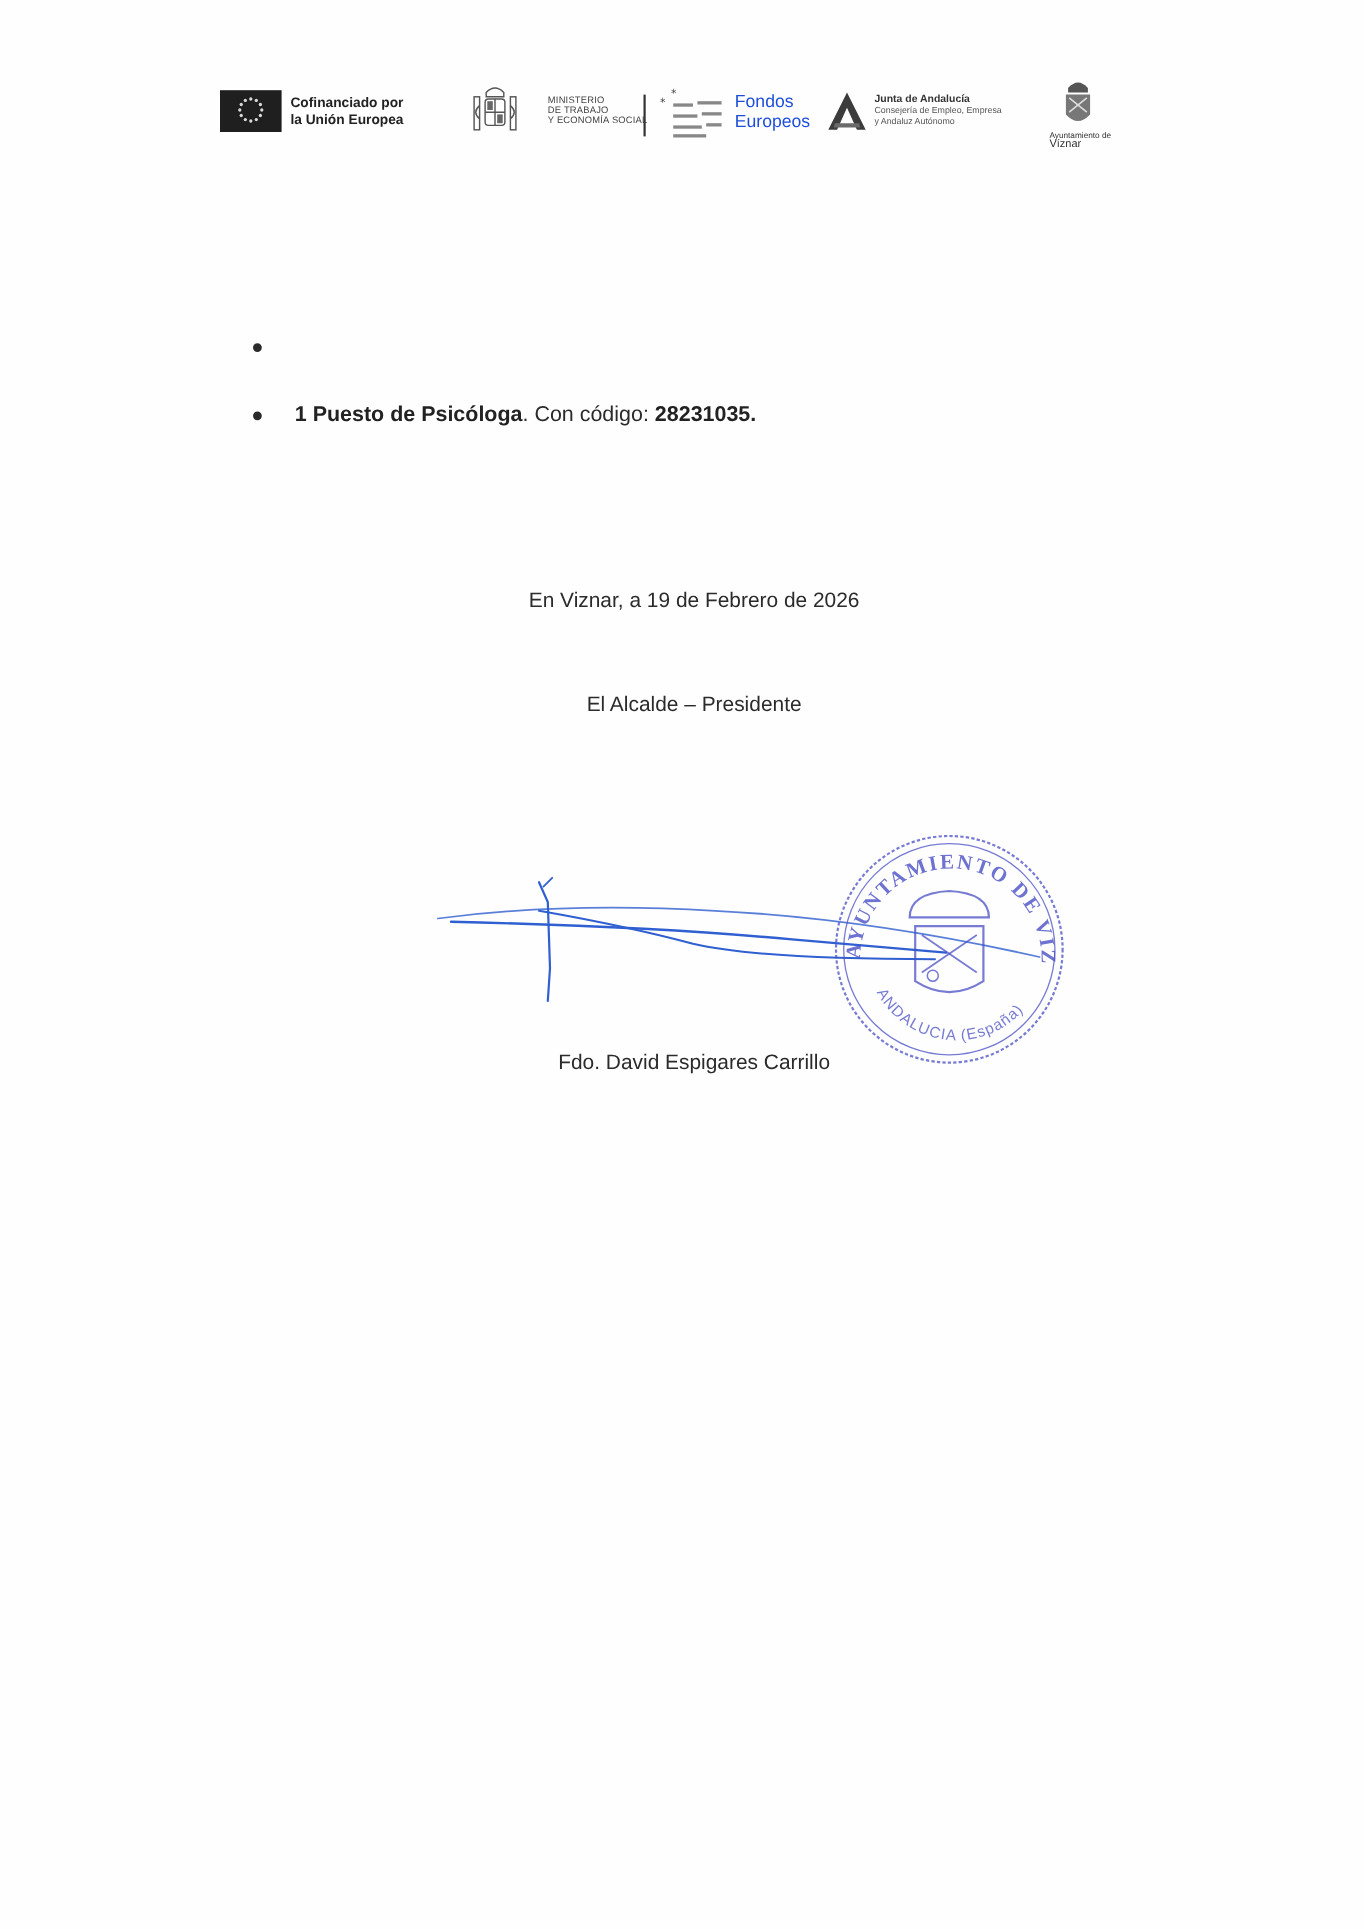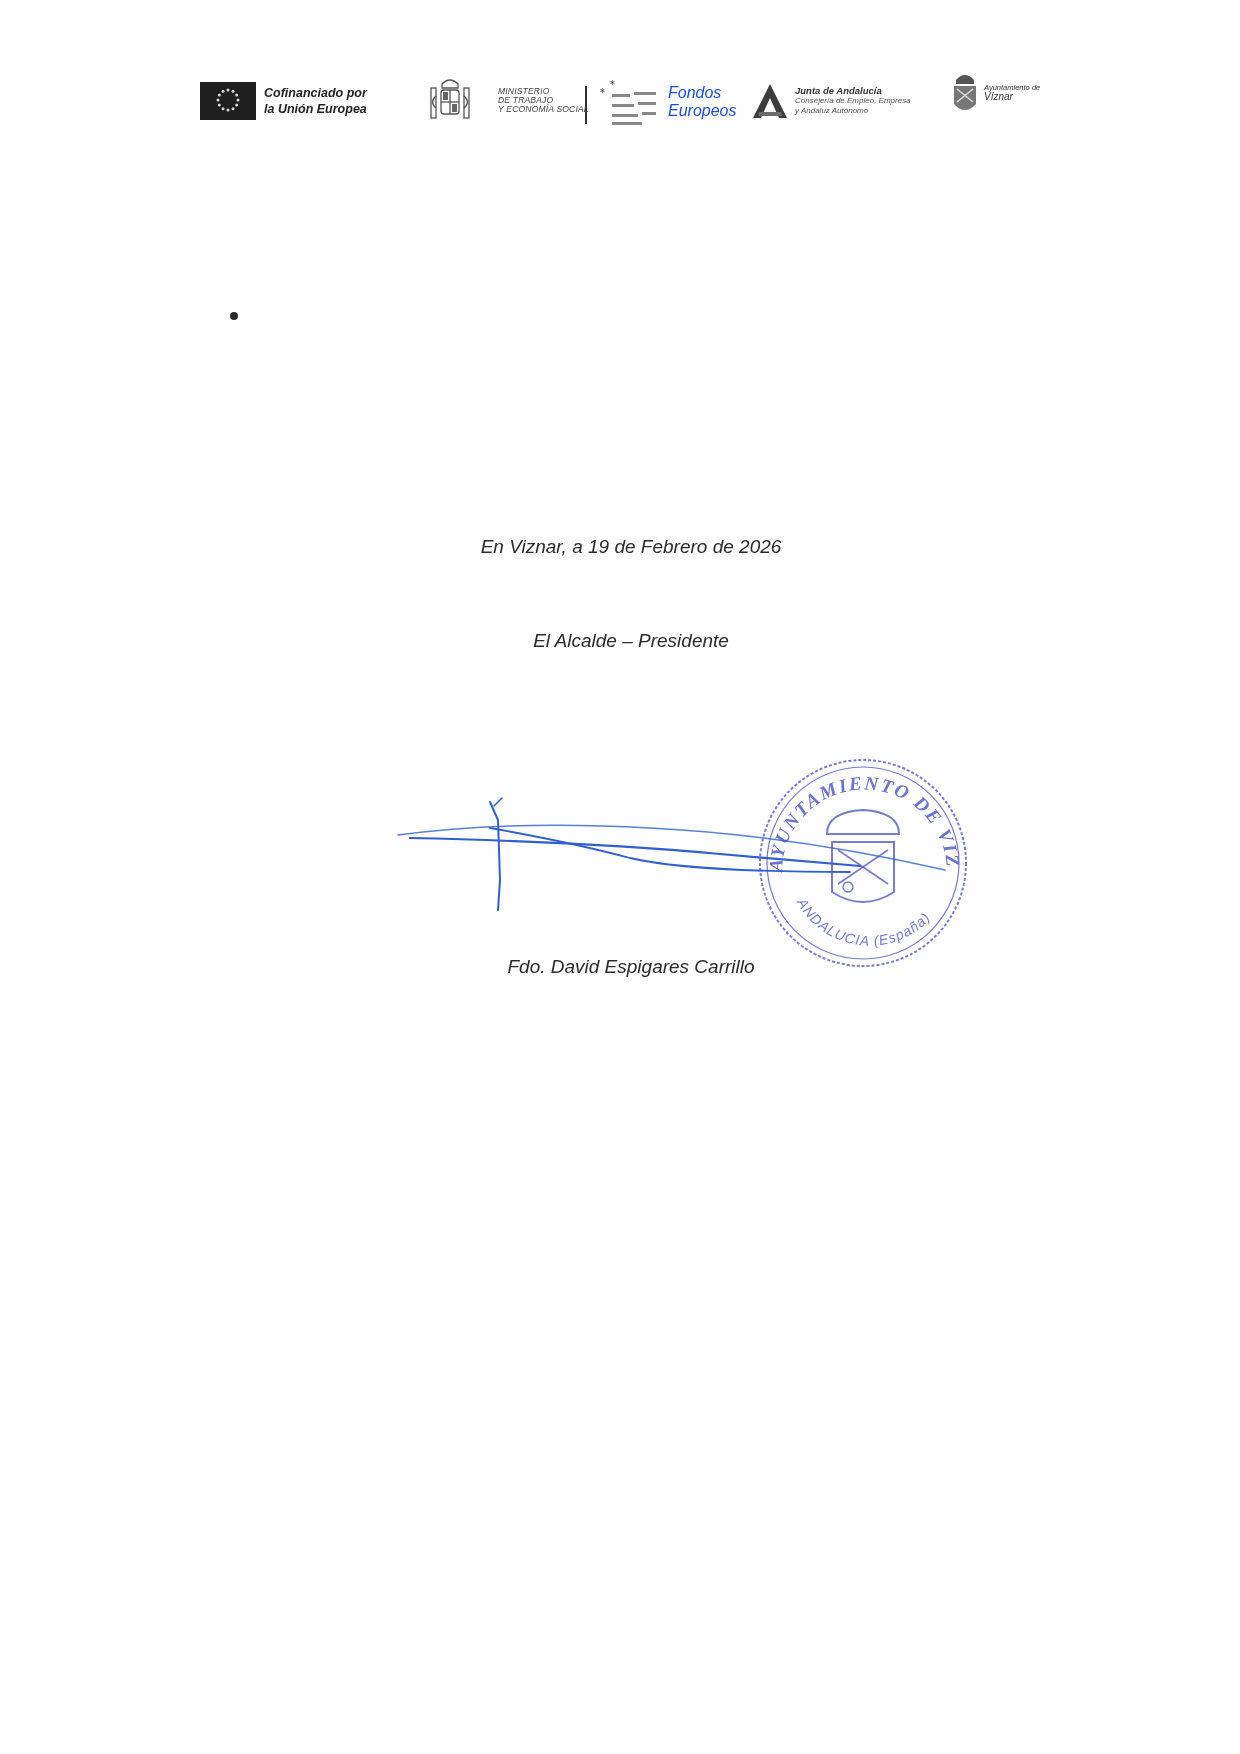--- a/index.html
+++ b/index.html
@@ -2,41 +2,41 @@
 <html><head>
 <meta charset="utf-8">
 <style>
   html, body { margin: 0; padding: 0; }
   body {
     width: 1240px; height: 1754px; background: #ffffff;
     position: relative; overflow: hidden;
     font-family: "Liberation Sans", "DejaVu Sans", sans-serif;
     color: #2b2b2b;
   }
-  .page { position: absolute; inset: 0; background: #fefefe; font-style: italic; }
+  .page { position: absolute; inset: 0; background: #fefefe; }
 
   
   .logos { position: absolute; top: 72px; left: 198px; width: 880px; height: 60px; }
   .logo { position: absolute; display: flex; align-items: center; }
   .eu { left: 2px; top: 10px; }
   .eu-flag { width: 56px; height: 38px; background: #1f1f1f; position: relative; }
   .eu-flag svg { position: absolute; left: 0; top: 0; }
   .eu-text { margin-left: 8px; font-size: 12.5px; font-weight: bold; line-height: 16px; color: #222; }
   .ministerio { left: 228px; top: 2px; gap: 20px; }
   .ministerio .crest { width: 48px; height: 52px; }
   .ministerio-text { margin-left: 4px; font-size: 8.5px; line-height: 9px; color: #444; letter-spacing: 0.2px; text-transform: uppercase; }
   .sep { position: absolute; left: 387px; top: 14px; width: 1.5px; height: 38px; background: #333; }
   .fondos { left: 400px; top: 6px; }
   .fondos .stripes { width: 62px; height: 48px; }
   .fondos-text { margin-left: 8px; font-size: 16px; line-height: 18px; color: #1d4ed8; }
   .junta { left: 553px; top: 10px; }
   .junta .a-mark { width: 38px; height: 38px; }
   .junta-text { margin-left: 6px; font-size: 8px; line-height: 10px; color: #555; }
   .junta-text .t1 { font-weight: bold; font-size: 9.5px; color: #333; }
-  .vizner { left: 752px; top: -6px; }
+  .vizner { left: 752px; top: -6px; flex-direction: column; }
   .vizner .shield { width: 30px; height: 52px; }
   .vizner-text { margin-left: 4px; font-size: 7.5px; line-height: 9px; color: #333; }
   .vizner-text .t2 { font-size: 10px; }
 
   
   .body-text {
     position: absolute; left: 196px; top: 224px; width: 890px;
     font-size: 19.5px; line-height: 30px; color: #2b2b2b;
     font-family: "Liberation Sans", sans-serif; letter-spacing: -0.1px;
   }
@@ -154,20 +154,26 @@
         <div>Ayuntamiento de</div>
         <div class="t2">Víznar</div>
       </div>
     </div>
   </div>
 
 
   <ul class="jobs">
     <li class="job">
       <span class="bullet"></span>
+    </li>
+    <li class="job">
+      <span class="bullet"></span>
+      <span class="line">
+        <b>1 Puesto de Psicóloga</b><span>. </span><span>Con código:</span><span> </span><b>28231035</b><b>.</b>
+      </span>
     </li>
   </ul>
 
   <div class="place-date">En Viznar, a 19 de Febrero de 2026</div>
   <div class="role">El Alcalde – Presidente</div>
 
   <svg class="signature" viewBox="0 0 560 150">
     <g fill="none" stroke="#2f5fd0" stroke-linecap="round">
       <path d="M8 45 Q120 30 260 38 Q400 45 555 80" stroke-width="1.6" stroke-opacity="0.8"></path>
       <path d="M20 48 Q200 52 330 64 Q420 72 470 76" stroke-width="2.2"></path>

